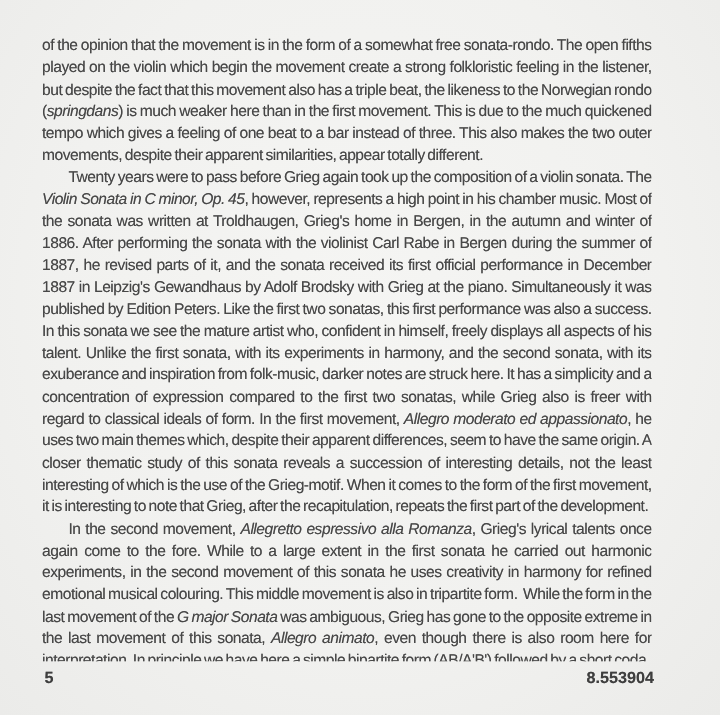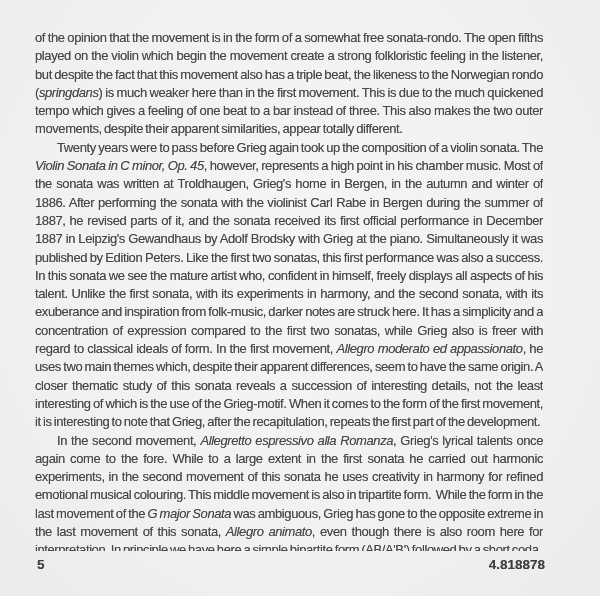--- a/index.html
+++ b/index.html
@@ -59,15 +59,15 @@
 <body>
 
 <div class="page">
   <div class="content">
       <p class="para"><span class="">of the opinion that the movement is in the form of a somewhat free sonata-rondo. The open fifths played on the violin which begin the movement create a strong folkloristic feeling in the listener, but despite the fact that this movement also has a triple beat, the likeness to the Norwegian rondo (</span><span class="it">springdans</span><span class="">) is much weaker here than in the first movement. This is due to the much quickened tempo which gives a feeling of one beat to a bar instead of three. This also makes the two outer movements, despite their apparent similarities, appear totally different.</span></p>
       <p class="para indent"><span class="">Twenty years were to pass before Grieg again took up the composition of a violin sonata. The </span><span class="it">Violin Sonata in C minor, Op. 45</span><span class="">, however, represents a high point in his chamber music. Most of the sonata was written at Troldhaugen, Grieg's home in Bergen, in the autumn and winter of 1886. After performing the sonata with the violinist Carl Rabe in Bergen during the summer of 1887, he revised parts of it, and the sonata received its first official performance in December 1887 in Leipzig's Gewandhaus by Adolf Brodsky with Grieg at the piano. Simultaneously it was published by Edition Peters. Like the first two sonatas, this first performance was also a success. In this sonata we see the mature artist who, confident in himself, freely displays all aspects of his talent. Unlike the first sonata, with its experiments in harmony, and the second sonata, with its exuberance and inspiration from folk-music, darker notes are struck here. It has a simplicity and a concentration of expression compared to the first two sonatas, while Grieg also is freer with regard to classical ideals of form. In the first movement, </span><span class="it">Allegro moderato ed appassionato</span><span class="">, he uses two main themes which, despite their apparent differences, seem to have the same origin. A closer thematic study of this sonata reveals a succession of interesting details, not the least interesting of which is the use of the Grieg-motif. When it comes to the form of the first movement, it is interesting to note that Grieg, after the recapitulation, repeats the first part of the development.</span></p>
       <p class="para indent"><span class="">In the second movement, </span><span class="it">Allegretto espressivo alla Romanza</span><span class="">, Grieg's lyrical talents once again come to the fore. While to a large extent in the first sonata he carried out harmonic experiments, in the second movement of this sonata he uses creativity in harmony for refined emotional musical colouring. This middle movement is also in tripartite form.&nbsp; While the form in the last movement of the </span><span class="it">G major Sonata</span><span class=""> was ambiguous, Grieg has gone to the opposite extreme in the last movement of this sonata, </span><span class="it">Allegro animato</span><span class="">, even though there is also room here for interpretation. In principle we have here a simple bipartite form (AB/A'B') followed by a short coda.</span></p>
     </div>
   <div class="footer">
     <span>5</span>
-    <span>4.818878</span>
+    <span>8.553904</span>
   </div>
 </div>
 
 </body></html>

